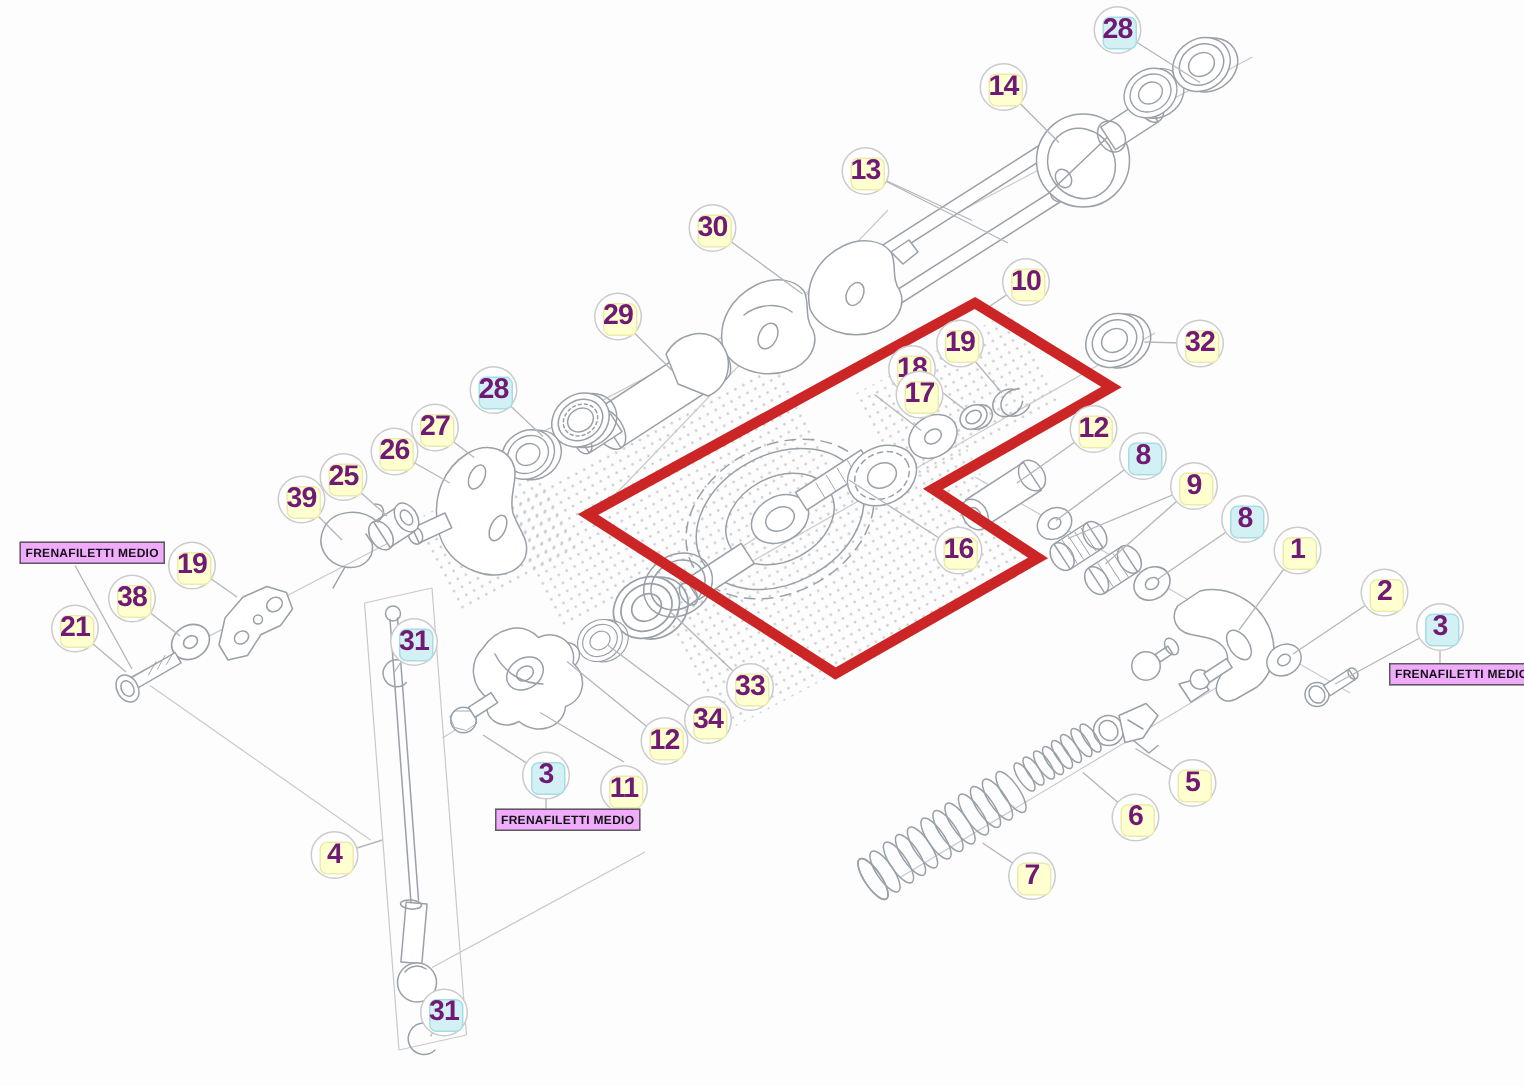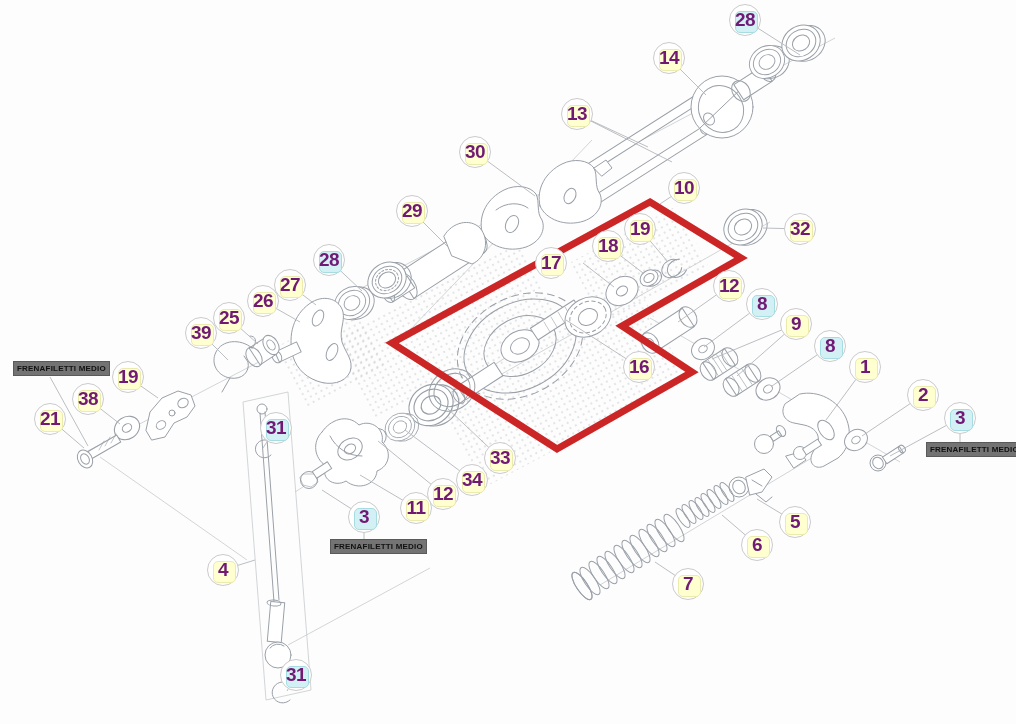--- a/index.html
+++ b/index.html
@@ -12,21 +12,21 @@
   #sketch .thin{stroke-width:.6;}
   .cline{stroke:#c6cacd;stroke-width:.8;}
   .leader{stroke:#b3b7bb;stroke-width:.9;}
   .balloon{position:absolute;width:32px;height:32px;border-radius:50%;
            background:#ffffff;border:1px solid #cbcbcb;box-sizing:border-box;cursor:pointer;}
   .balloon .badge{position:absolute;left:5px;top:6px;width:21px;height:20px;border-radius:5px;}
   .balloon.yellow .badge{background:#ffffd0;border:1px solid #ebebad;}
   .balloon.cyan .badge{background:#d3f1f4;border:1px solid #a6dde3;}
   .balloon .num{position:absolute;inset:0;display:flex;align-items:center;justify-content:center;
                 font-size:19px;font-weight:bold;color:#701a75;letter-spacing:-.5px;}
-  .note{position:absolute;background:#737373;border:1px solid #5a5a5a;color:#111;
+  .note{position:absolute;background:#f0abfc;border:1px solid #5a5a5a;color:#111;
         font-size:8px;font-weight:bold;letter-spacing:.2px;padding:2px 3px;white-space:nowrap;}
 </style>
 </head>
 <body>
 
 <div id="stage">
 
 <svg id="drawing" width="1016" height="724" viewBox="0 0 1016 724">
   <defs>
     <pattern id="dots" width="6" height="6" patternUnits="userSpaceOnUse">
@@ -342,21 +342,21 @@
       <span class="num">32</span>
     </div>
 <div class="balloon yellow" style="left:624px;top:213px">
       <span class="badge"></span>
       <span class="num">19</span>
     </div>
 <div class="balloon yellow" style="left:592px;top:230px">
       <span class="badge"></span>
       <span class="num">18</span>
     </div>
-<div class="balloon yellow" style="left:535px;top:247px">
+<div class="balloon yellow" style="left:597px;top:247px">
       <span class="badge"></span>
       <span class="num">17</span>
     </div>
 <div class="balloon cyan" style="left:313px;top:244px">
       <span class="badge"></span>
       <span class="num">28</span>
     </div>
 <div class="balloon yellow" style="left:274px;top:269px">
       <span class="badge"></span>
       <span class="num">27</span>
@@ -426,21 +426,21 @@
       <span class="num">33</span>
     </div>
 <div class="balloon yellow" style="left:456px;top:464px">
       <span class="badge"></span>
       <span class="num">34</span>
     </div>
 <div class="balloon yellow" style="left:427px;top:478px">
       <span class="badge"></span>
       <span class="num">12</span>
     </div>
-<div class="balloon yellow" style="left:400px;top:492px">
+<div class="balloon yellow" style="left:400px;top:510px">
       <span class="badge"></span>
       <span class="num">11</span>
     </div>
 <div class="balloon cyan" style="left:348px;top:501px">
       <span class="badge"></span>
       <span class="num">3</span>
     </div>
 <div class="balloon yellow" style="left:207px;top:554px">
       <span class="badge"></span>
       <span class="num">4</span>

